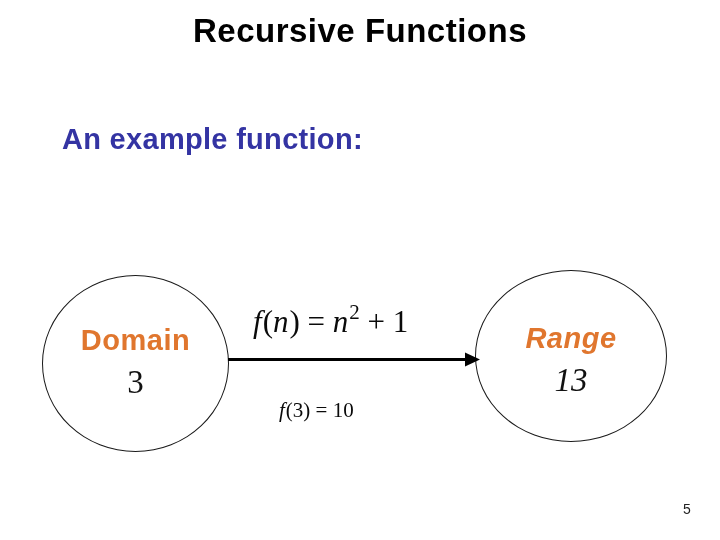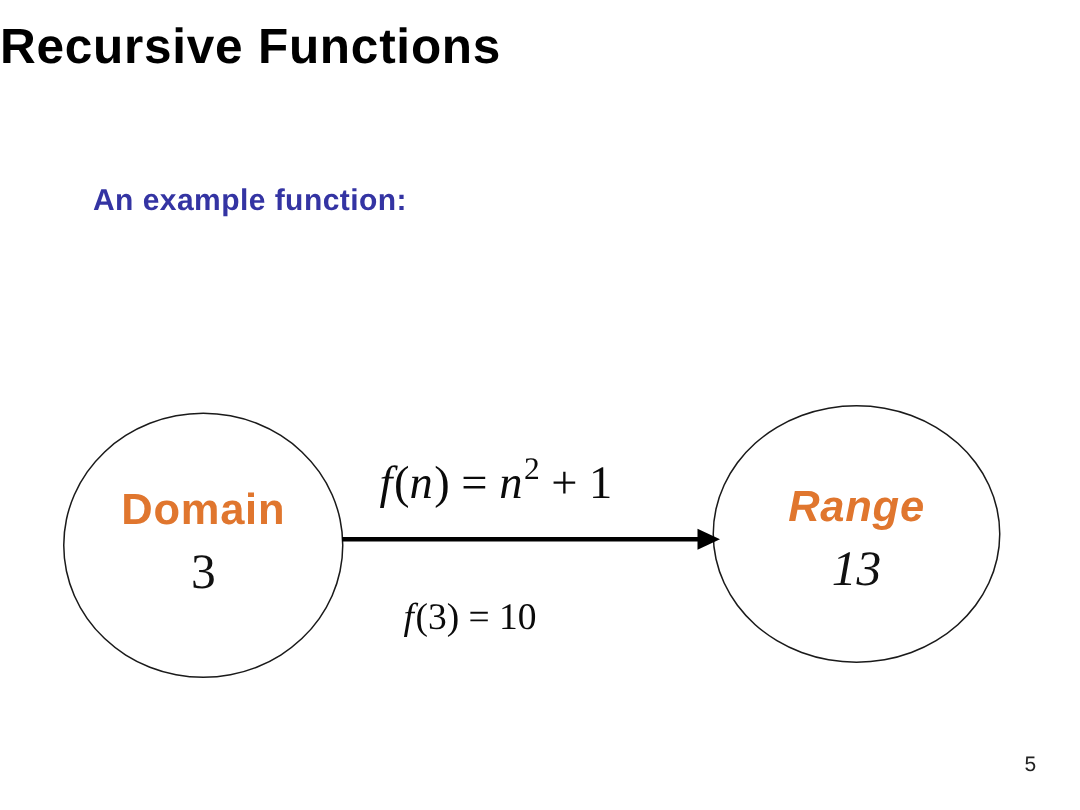--- a/index.html
+++ b/index.html
@@ -13,31 +13,31 @@
     height: 540px;
     background: var(--bg, #ffffff);
     overflow: hidden;
     font-family: "Liberation Sans", sans-serif;
   }
   .slide-title {
     position: absolute;
     top: 12px;
     left: 0;
     width: 720px;
-    text-align: left;
+    text-align: center;
     font-size: 33px;
     font-weight: 700;
     letter-spacing: 0.5px;
     color: var(--title-color, #000000);
   }
   .slide-subtitle {
     position: absolute;
     top: 123px;
     left: 62px;
-    font-size: 20px;
+    font-size: 29px;
     font-weight: 700;
     letter-spacing: 0.3px;
     color: var(--subtitle-color, #3434a3);
   }
   .ellipse {
     position: absolute;
     border: 1.3px solid #1a1a1a;
     border-radius: 50%;
     background: #ffffff;
     display: flex;
@@ -85,23 +85,23 @@
     color: #0a0a0a;
     white-space: nowrap;
     margin-top: 11px;
   }
   .formula-top {
     left: 253px;
     top: 293px;
     font-size: 31px;
   }
   .formula-bottom {
-    left: 269px;
+    left: 279px;
     top: 387px;
-    font-size: 25px;
+    font-size: 21px;
   }
   .math-var {
     font-style: italic;
     padding-right: 1px;
   }
   .math-sup {
     font-size: 21px;
     vertical-align: 13px;
     line-height: 0;
     font-style: normal;

